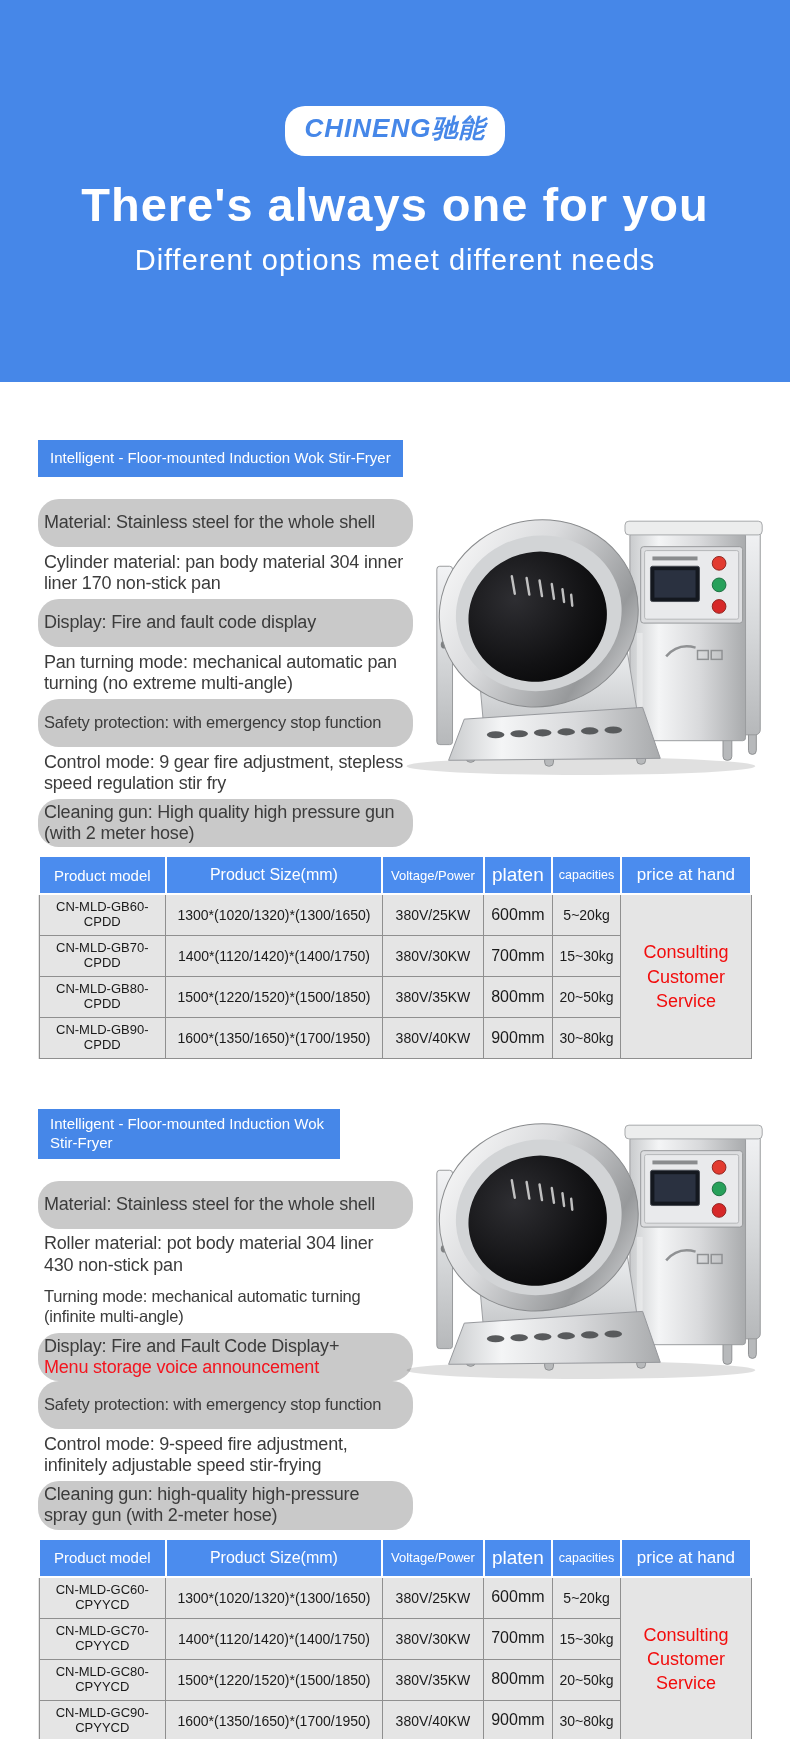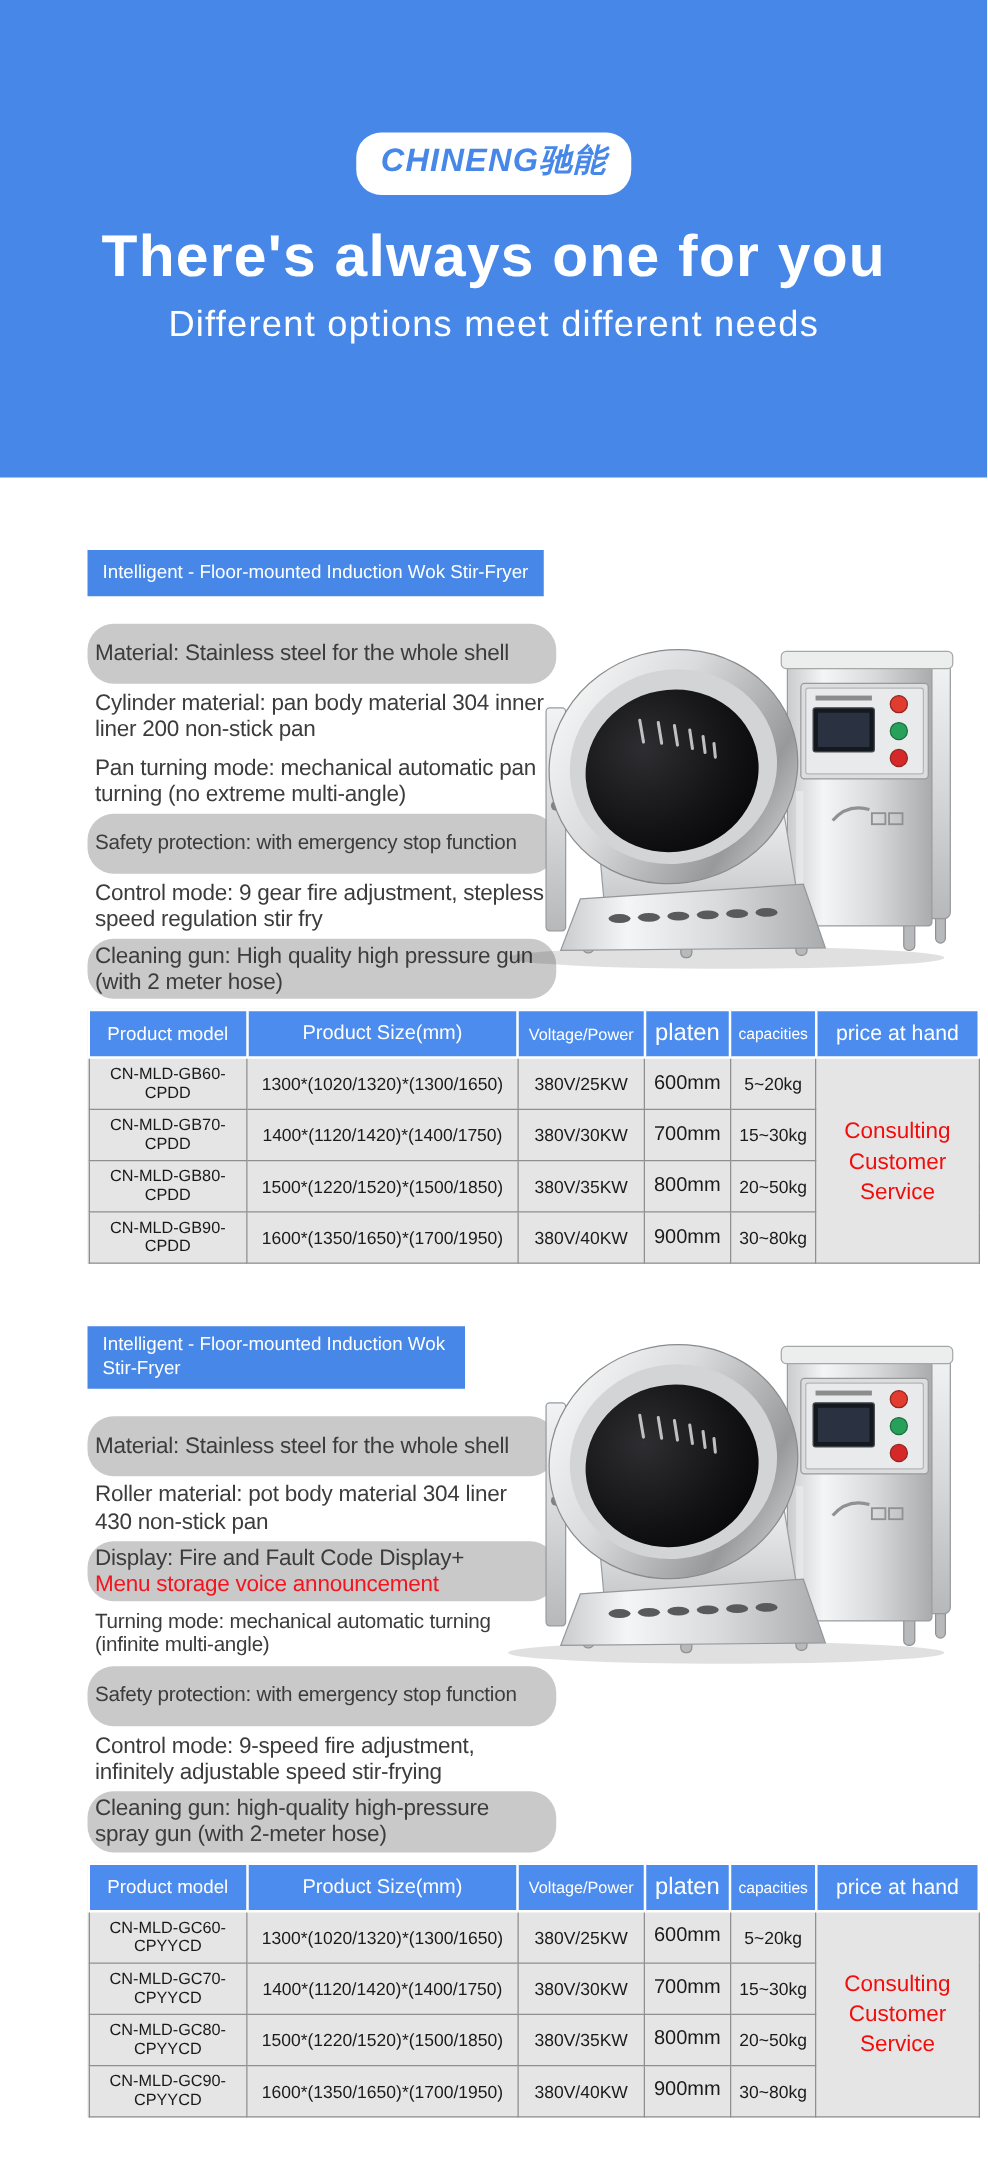--- a/index.html
+++ b/index.html
@@ -8,21 +8,21 @@
 
   
   .hero{height:382px;background:#4687e8;color:#fff;text-align:center;overflow:hidden;}
   .logo-pill{display:inline-block;margin-top:106px;background:#ffffff;color:#4687e8;
     border-radius:20px;padding:5px 20px 10px 20px;}
   .logo-text{font-weight:bold;font-style:italic;font-size:26px;letter-spacing:1px;}
   .headline{margin:24px 0 0 0;font-size:47px;font-weight:bold;letter-spacing:1px;line-height:1.05;}
   .subheadline{margin-top:15px;font-size:29px;font-weight:400;letter-spacing:1px;}
 
   
-  .product-section{position:relative;padding-left:32px;}
+  .product-section{position:relative;}
   .section-1{margin-top:58px;}
   .section-2{margin-top:50px;}
   .tag{background:#4687e8;color:#fff;font-size:15px;line-height:1.25;
     padding:9px 12px;margin-left:38px;display:inline-block;box-sizing:border-box;}
   .section-2 .tag{max-width:302px;padding:6px 12px;}
   .spec-col{width:375px;margin:22px 0 0 38px;}
   .spec{display:flex;flex-direction:column;justify-content:center;box-sizing:border-box;
     min-height:52px;padding:3px 6px;font-size:18px;line-height:1.18;color:#3c3c3c;letter-spacing:-0.2px;border-radius:21px;}
   .spec.shaded{background:#c9c9c9;min-height:48px;}
   .spec.small{font-size:16.5px;}
@@ -148,21 +148,24 @@
     <div class="product-img img-1">
       <svg viewBox="0 0 400 310">
           <use href="#machine-art"></use>
         </svg>
     </div>
     <div class="spec-col">
         <div class="spec shaded">
           <span>Material: Stainless steel for the whole shell</span>
         </div>
         <div class="spec">
-          <span>Cylinder material: pan body material 304 inner liner 200 non-stick pan</span>
+          <span>Cylinder material: pan body material 304 inner liner 170 non-stick pan</span>
+        </div>
+        <div class="spec shaded">
+          <span>Display: Fire and fault code display</span>
         </div>
         <div class="spec">
           <span>Pan turning mode: mechanical automatic pan turning (no extreme multi-angle)</span>
         </div>
         <div class="spec shaded small">
           <span>Safety protection: with emergency stop function</span>
         </div>
         <div class="spec">
           <span>Control mode: 9 gear fire adjustment, stepless speed regulation stir fry</span>
         </div>
@@ -222,26 +225,26 @@
           <use href="#machine-art"></use>
         </svg>
     </div>
     <div class="spec-col">
         <div class="spec shaded">
           <span>Material: Stainless steel for the whole shell</span>
         </div>
         <div class="spec">
           <span>Roller material: pot body material 304 liner 430 non-stick pan</span>
         </div>
+        <div class="spec small">
+          <span>Turning mode: mechanical automatic turning (infinite multi-angle)</span>
+        </div>
         <div class="spec shaded">
           <span>Display: Fire and Fault Code Display+</span>
           <span class="red">Menu storage voice announcement</span>
-        </div>
-        <div class="spec small">
-          <span>Turning mode: mechanical automatic turning (infinite multi-angle)</span>
         </div>
         <div class="spec shaded small">
           <span>Safety protection: with emergency stop function</span>
         </div>
         <div class="spec">
           <span>Control mode: 9-speed fire adjustment, infinitely adjustable speed stir-frying</span>
         </div>
         <div class="spec shaded">
           <span>Cleaning gun: high-quality high-pressure spray gun (with 2-meter hose)</span>
         </div>

